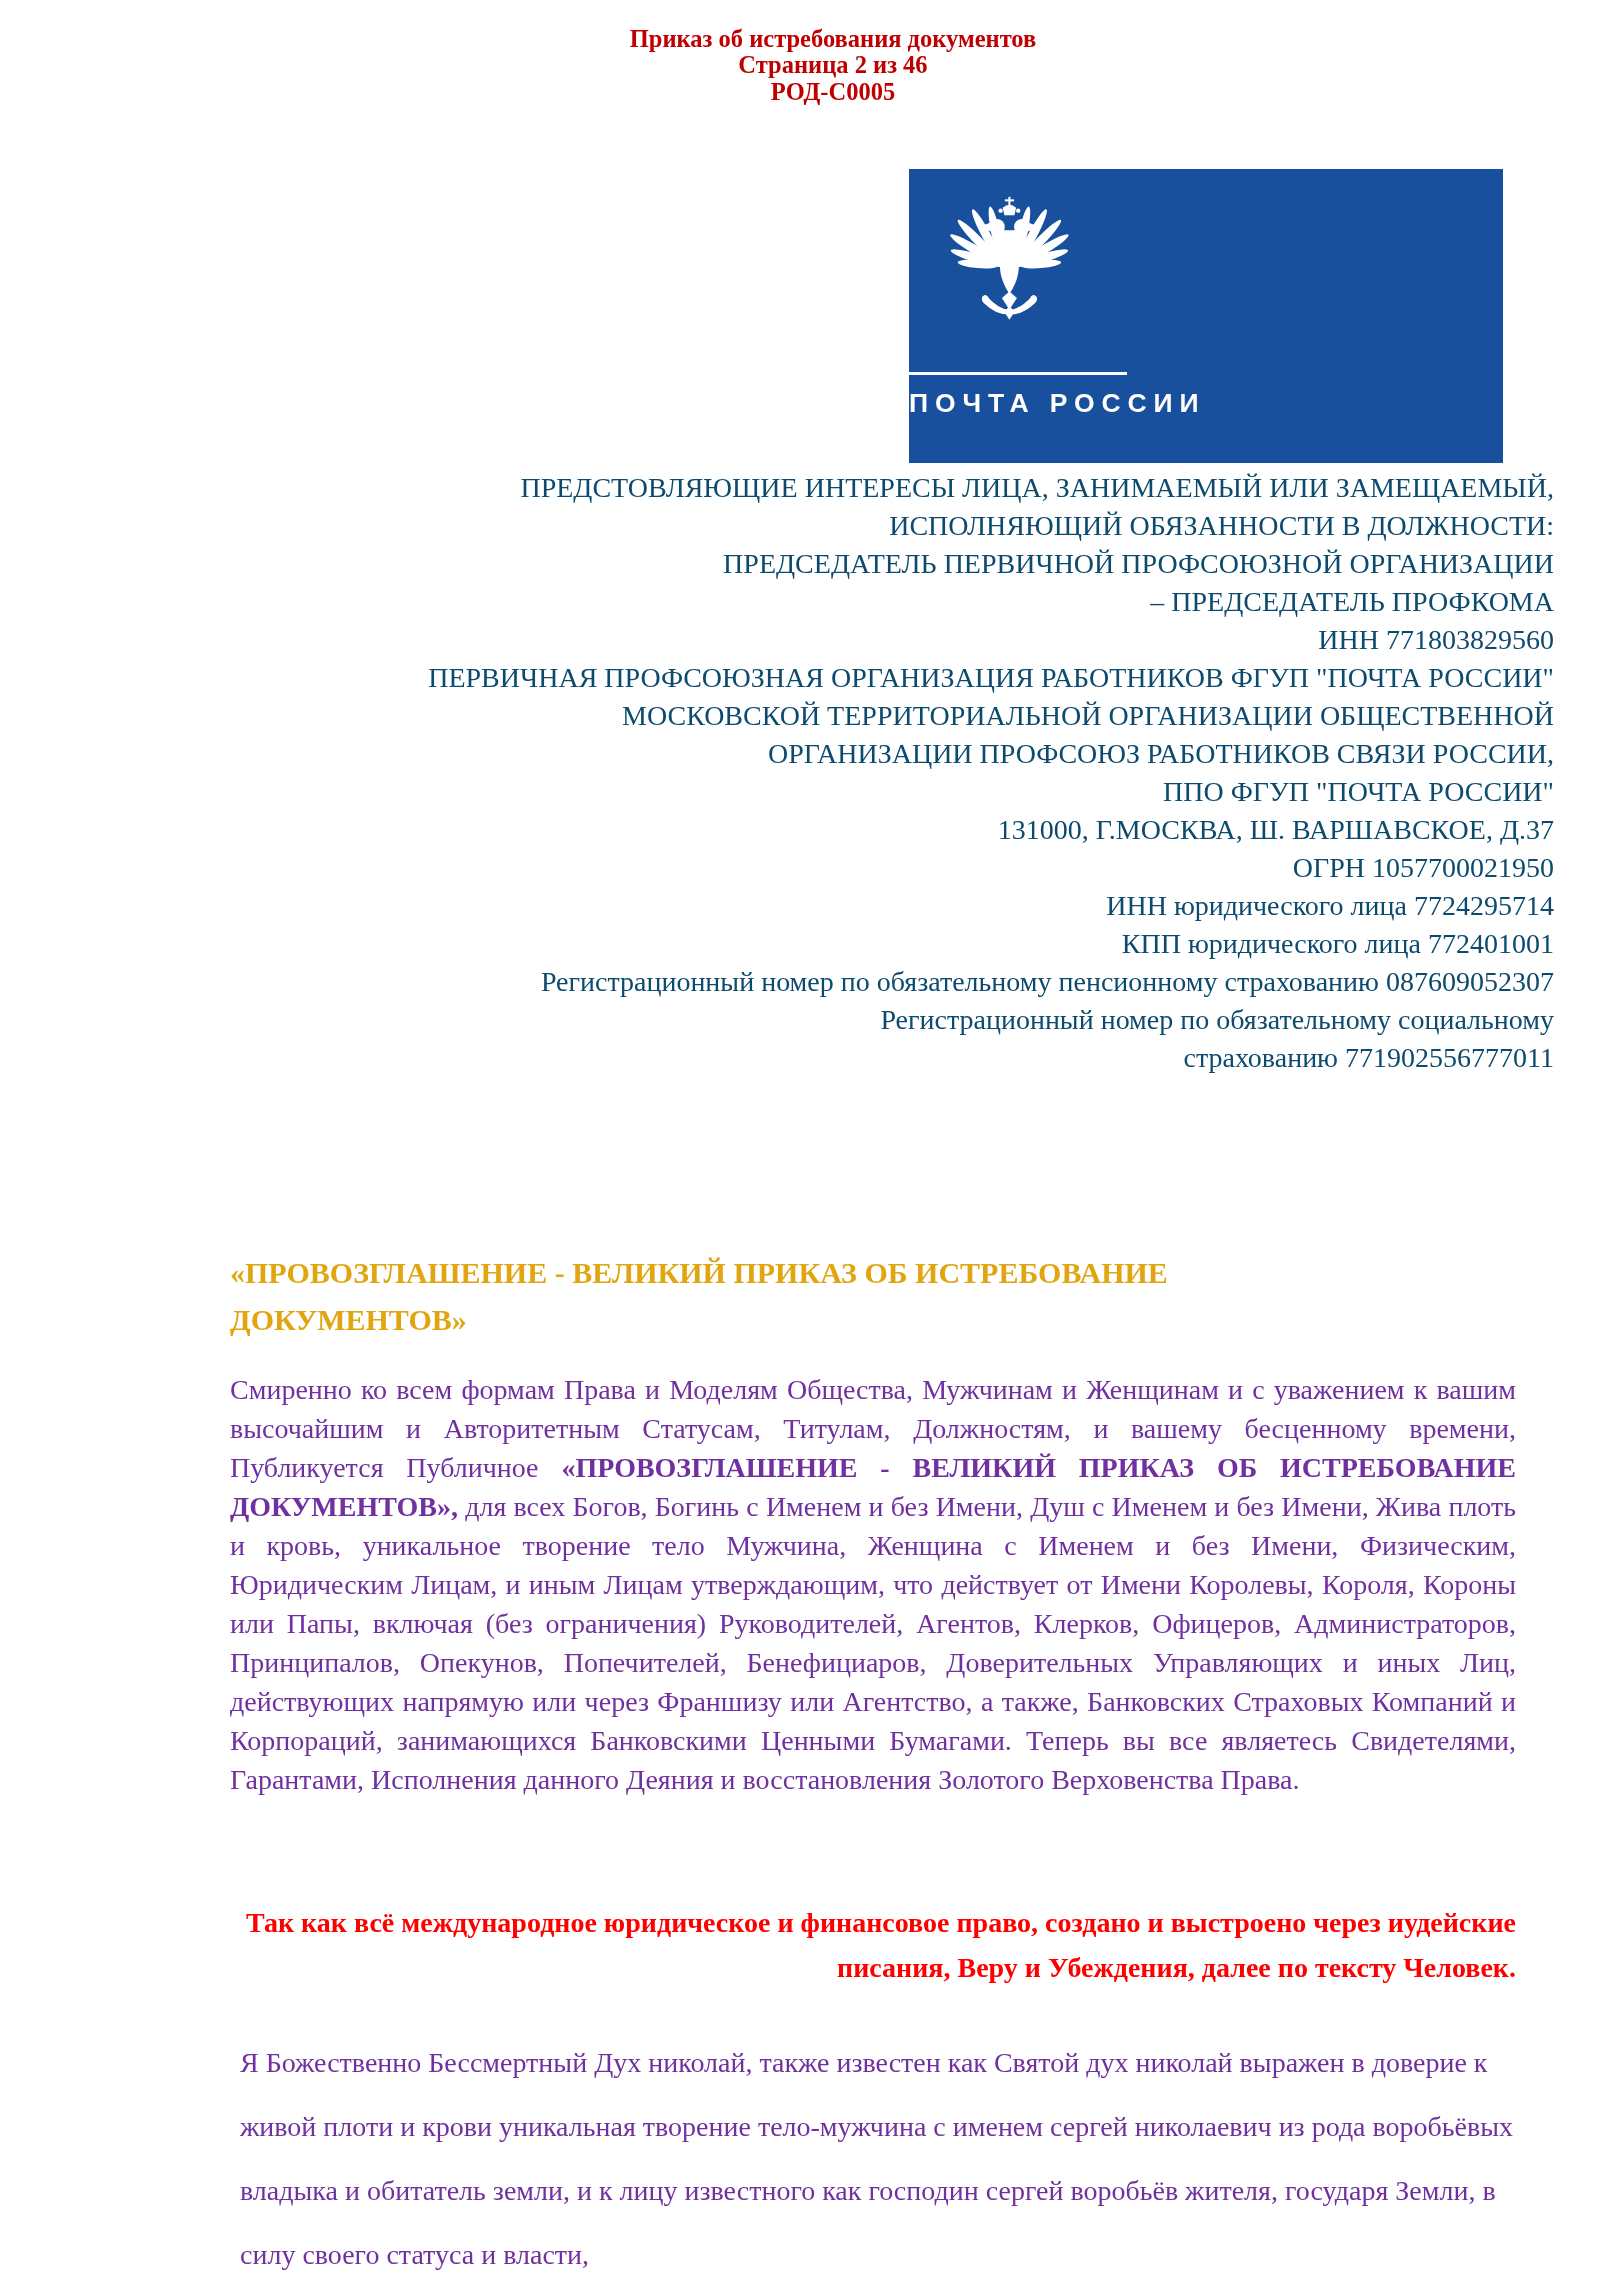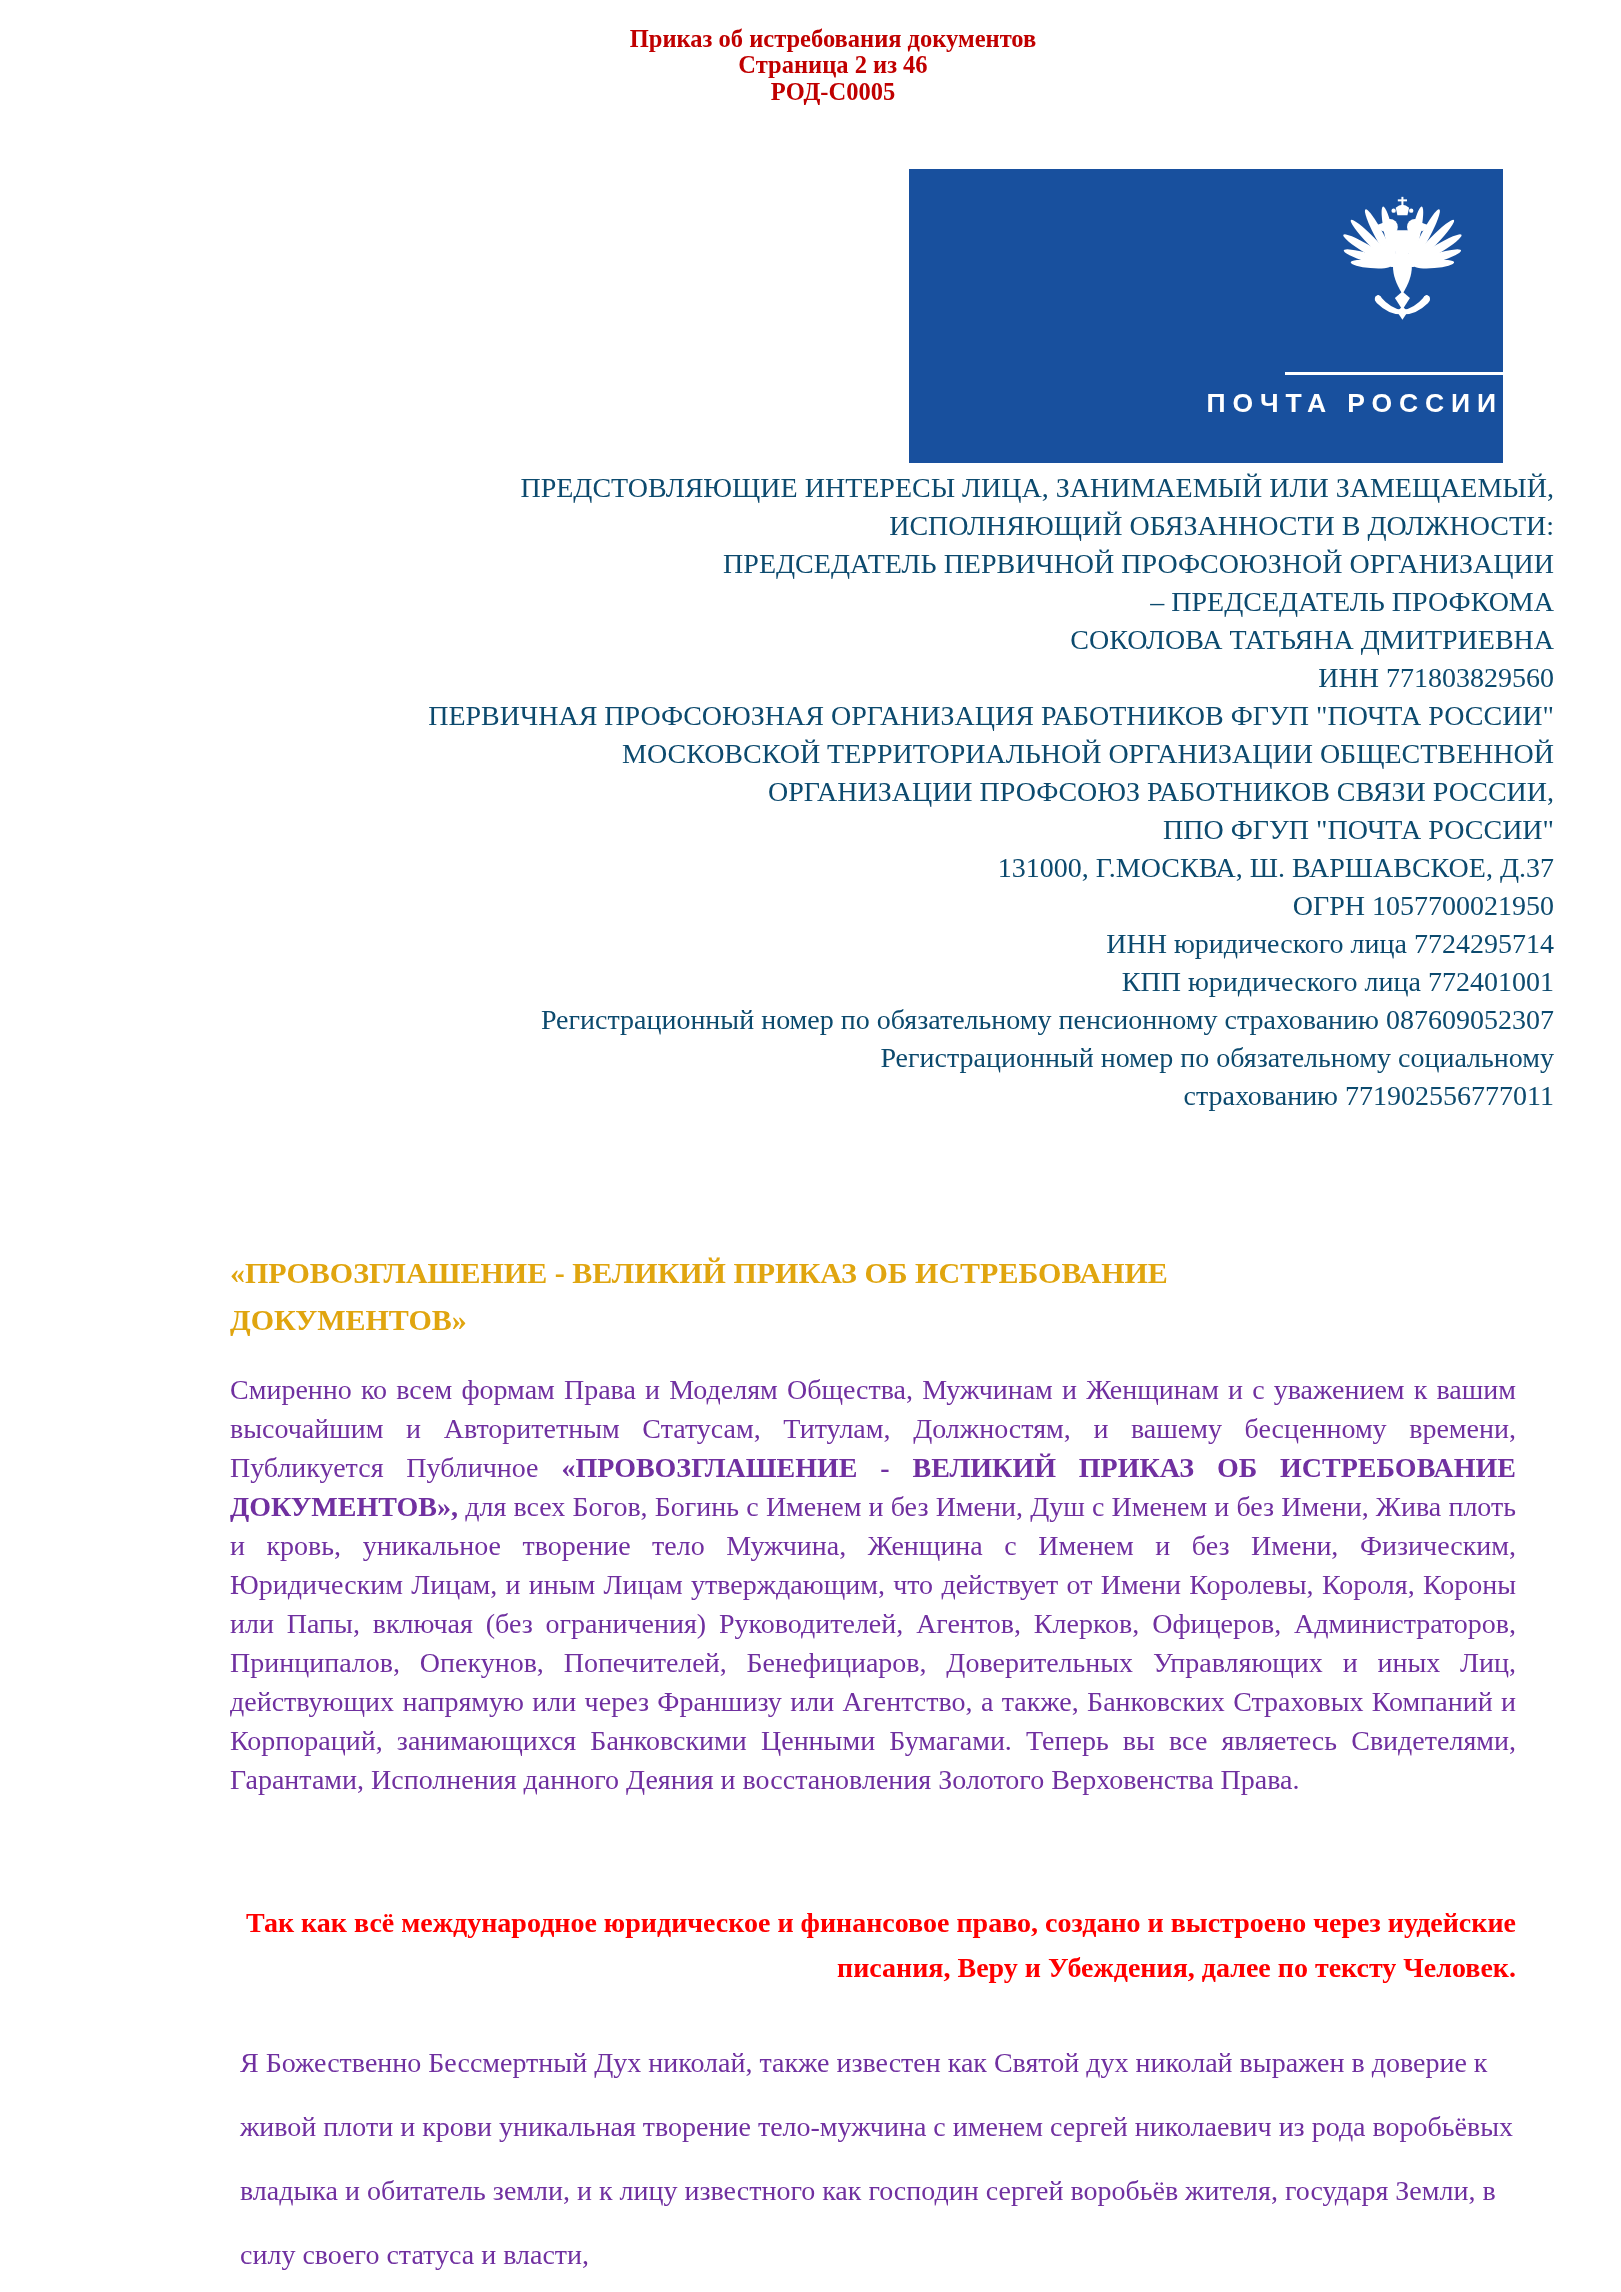--- a/index.html
+++ b/index.html
@@ -15,21 +15,21 @@
   .doc-header{
     position:absolute;top:25.5px;left:45px;width:1576px;
     text-align:center;
     color:var(--header-red,#c00000);
     font-weight:bold;font-size:24.5px;line-height:26.5px;
   }
   
   .logo-box{
     position:absolute;left:909px;top:169px;width:594px;height:294px;
     background:var(--post-blue,#18509e);
-    display:flex;flex-direction:column;align-items:flex-end;
+    display:flex;flex-direction:column;align-items:flex-start;
   }
   .logo-box .emblem{margin-top:27.4px;height:159px;}
   .logo-divider{width:218px;height:2.9px;background:#ffffff;margin-top:16.7px;}
   .logo-brand{
     margin-top:12.7px;
     font-family:"Liberation Sans", sans-serif;
     font-weight:bold;font-size:26.5px;letter-spacing:6.9px;
     color:#ffffff;white-space:nowrap;
   }
   
@@ -175,21 +175,20 @@
     </svg>
     <div class="logo-divider"></div>
     <div class="logo-brand">ПОЧТА РОССИИ</div>
   </div>
 
   <div class="org-block">
     <div>ПРЕДСТОВЛЯЮЩИЕ ИНТЕРЕСЫ ЛИЦА, ЗАНИМАЕМЫЙ ИЛИ ЗАМЕЩАЕМЫЙ,</div>
     <div>ИСПОЛНЯЮЩИЙ ОБЯЗАННОСТИ В ДОЛЖНОСТИ:</div>
     <div>ПРЕДСЕДАТЕЛЬ ПЕРВИЧНОЙ ПРОФСОЮЗНОЙ ОРГАНИЗАЦИИ</div>
     <div>– ПРЕДСЕДАТЕЛЬ ПРОФКОМА</div>
-    <div>СОКОЛОВА ТАТЬЯНА ДМИТРИЕВНА</div>
     <div>ИНН 771803829560</div>
     <div>ПЕРВИЧНАЯ ПРОФСОЮЗНАЯ ОРГАНИЗАЦИЯ РАБОТНИКОВ ФГУП "ПОЧТА РОССИИ"</div>
     <div>МОСКОВСКОЙ ТЕРРИТОРИАЛЬНОЙ ОРГАНИЗАЦИИ ОБЩЕСТВЕННОЙ</div>
     <div>ОРГАНИЗАЦИИ ПРОФСОЮЗ РАБОТНИКОВ СВЯЗИ РОССИИ,</div>
     <div>ППО ФГУП "ПОЧТА РОССИИ"</div>
     <div>131000, Г.МОСКВА, Ш. ВАРШАВСКОЕ, Д.37</div>
     <div>ОГРН 1057700021950</div>
     <div>ИНН юридического лица 7724295714</div>
     <div>КПП юридического лица 772401001</div>
     <div>Регистрационный номер по обязательному пенсионному страхованию 087609052307</div>

